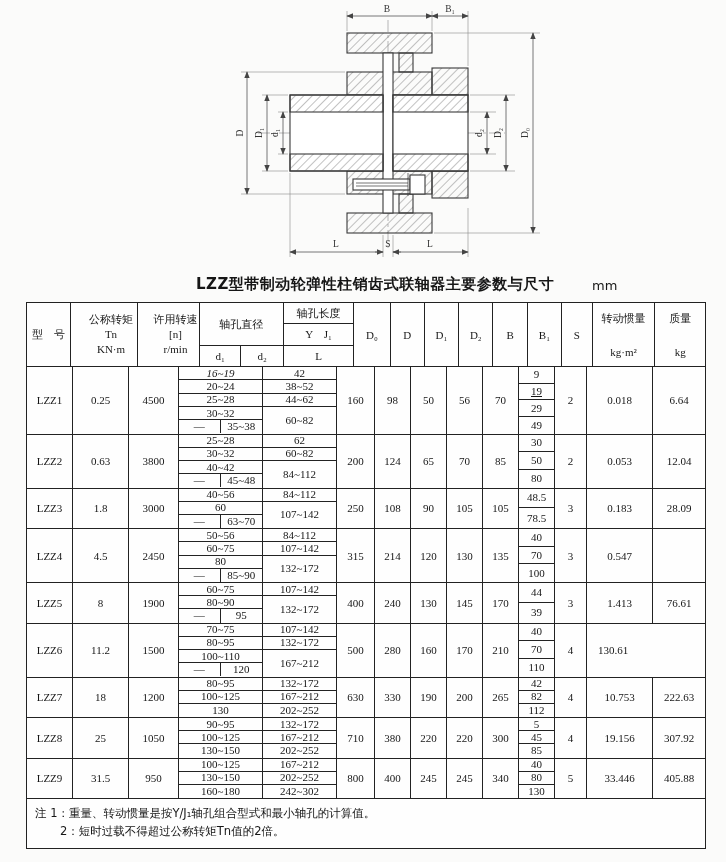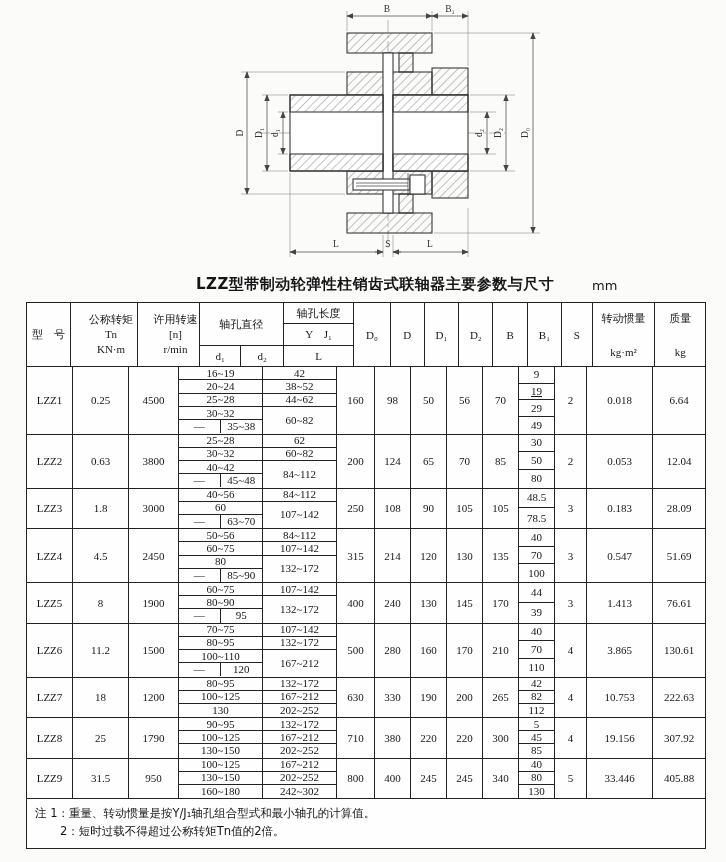--- a/index.html
+++ b/index.html
@@ -196,21 +196,21 @@
         <span>kg</span>
       </div>
     </div>
 
     <div id="tbody">
         <div class="rgroup" style="height: 67.5px;">
           <div class="fc cr c-model">LZZ1</div>
           <div class="fc cr c-tn">0.25</div>
           <div class="fc cr c-rpm">4500</div>
           <div class="colstack cr c-bore">
-            <div class="cell bb" style="height: 13.5px;">16~19</div>
+            <div class="cell bb" style="height: 13.5px; font-style: italic;">16~19</div>
             <div class="cell bb" style="height: 13.5px;">20~24</div>
             <div class="cell bb" style="height: 13.5px;">25~28</div>
             <div class="cell bb" style="height: 13.5px;">30~32</div>
             <div class="splitrow" style="height: 13.5px;">
               <div class="cell brr c-half">—</div>
               <div class="cell c-half">35~38</div>
             </div>
           </div>
           <div class="colstack cr c-len">
             <div class="cell bb" style="height: 13.5px;">42</div>
@@ -317,21 +317,20 @@
           <div class="fc cr c-dd1">120</div>
           <div class="fc cr c-dd2">130</div>
           <div class="fc cr c-b">135</div>
           <div class="colstack cr c-b1">
             <div class="cell bb" style="height: 18px;">40</div>
             <div class="cell bb" style="height: 18px;">70</div>
             <div class="cell" style="height: 18px;">100</div>
           </div>
           <div class="fc cr c-s">3</div>
           <div class="fc cr c-inertia">0.547</div>
-          <div class="fc c-mass">51.69</div>
         </div>
         <div class="rgroup" style="height: 40.5px;">
           <div class="fc cr c-model">LZZ5</div>
           <div class="fc cr c-tn">8</div>
           <div class="fc cr c-rpm">1900</div>
           <div class="colstack cr c-bore">
             <div class="cell bb" style="height: 13.5px;">60~75</div>
             <div class="cell bb" style="height: 13.5px;">80~90</div>
             <div class="splitrow" style="height: 13.5px;">
               <div class="cell brr c-half">—</div>
@@ -377,21 +376,20 @@
           <div class="fc cr c-d">280</div>
           <div class="fc cr c-dd1">160</div>
           <div class="fc cr c-dd2">170</div>
           <div class="fc cr c-b">210</div>
           <div class="colstack cr c-b1">
             <div class="cell bb" style="height: 18px;">40</div>
             <div class="cell bb" style="height: 18px;">70</div>
             <div class="cell" style="height: 18px;">110</div>
           </div>
           <div class="fc cr c-s">4</div>
-          <div class="fc cr c-inertia">3.865</div>
           <div class="fc c-mass">130.61</div>
         </div>
         <div class="rgroup" style="height: 40.5px;">
           <div class="fc cr c-model">LZZ7</div>
           <div class="fc cr c-tn">18</div>
           <div class="fc cr c-rpm">1200</div>
           <div class="colstack cr c-bore">
             <div class="cell bb" style="height: 13.5px;">80~95</div>
             <div class="cell bb" style="height: 13.5px;">100~125</div>
             <div class="cell" style="height: 13.5px;">130</div>
@@ -411,21 +409,21 @@
             <div class="cell bb" style="height: 13.5px;">82</div>
             <div class="cell" style="height: 13.5px;">112</div>
           </div>
           <div class="fc cr c-s">4</div>
           <div class="fc cr c-inertia">10.753</div>
           <div class="fc c-mass">222.63</div>
         </div>
         <div class="rgroup" style="height: 40.5px;">
           <div class="fc cr c-model">LZZ8</div>
           <div class="fc cr c-tn">25</div>
-          <div class="fc cr c-rpm">1790</div>
+          <div class="fc cr c-rpm">1050</div>
           <div class="colstack cr c-bore">
             <div class="cell bb" style="height: 13.5px;">90~95</div>
             <div class="cell bb" style="height: 13.5px;">100~125</div>
             <div class="cell" style="height: 13.5px;">130~150</div>
           </div>
           <div class="colstack cr c-len">
             <div class="cell bb" style="height: 13.5px;">132~172</div>
             <div class="cell bb" style="height: 13.5px;">167~212</div>
             <div class="cell" style="height: 13.5px;">202~252</div>
           </div>

